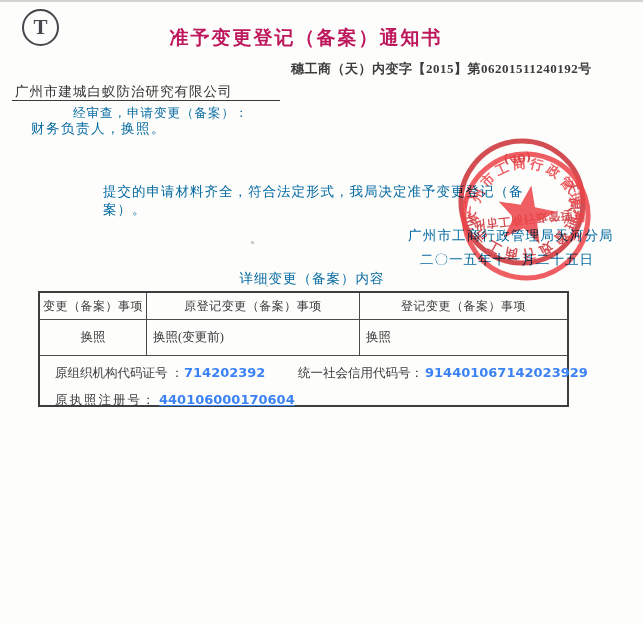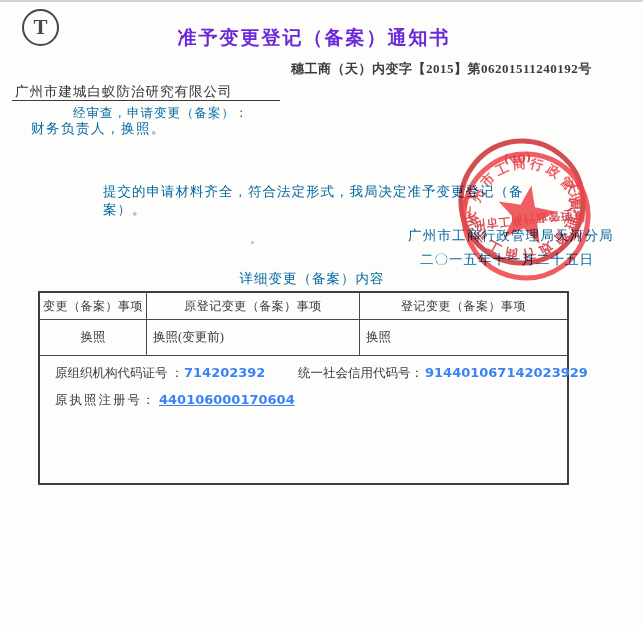--- a/index.html
+++ b/index.html
@@ -15,35 +15,35 @@
   
   .scan-topline{left:0;top:0;width:643px;height:2px;background:#c9c9c7;opacity:.8;}
   .speck{background:#8f8f8f;border-radius:50%;opacity:.55;}
   
   .tlogo{
     left:22px;top:9px;width:33px;height:33px;border:2.5px solid #45484c;border-radius:50%;
     display:flex;align-items:center;justify-content:center;
     font-size:21px;font-weight:bold;color:#45484c;background:transparent;
   }
   .title{
-    left:8px;top:25px;width:612px;text-align:center;
-    font-size:19px;font-weight:bold;letter-spacing:2px;color:#6d28d9;
+    left:0;top:25px;width:612px;text-align:center;
+    font-size:19px;font-weight:bold;letter-spacing:2px;color:#be185d;
   }
   .docnum{left:291px;top:60px;font-size:13px;font-weight:bold;color:#3c3c3c;letter-spacing:.5px;}
   .company{left:15px;top:83px;font-size:13.5px;color:#333;letter-spacing:1px;}
   .company-underline{left:12px;top:100px;width:268px;height:0;border-top:1.5px solid #3a3a3a;}
   .review{left:73px;top:105px;font-size:12.5px;letter-spacing:1px;}
   .changeitems{left:31px;top:120px;font-size:13.5px;letter-spacing:1.5px;}
   .paragraph{left:103px;top:183px;width:440px;font-size:13.5px;letter-spacing:1px;}
   .authority{left:408px;top:227px;font-size:13.5px;letter-spacing:1.2px;}
   .dateline{left:420px;top:251px;font-size:13.5px;letter-spacing:1px;}
   .tbl-title{left:0;top:270px;width:624px;text-align:center;font-size:13.5px;letter-spacing:1px;}
   
   .tbl{
-    left:38px;top:291px;width:531px;height:194px;
+    left:38px;top:291px;width:531px;height:116px;
     border:2px solid #3e3e3e;box-sizing:border-box;background:transparent;
   }
   .trow{display:flex;width:100%;box-sizing:border-box;border-bottom:1.5px solid #4a4a4a;}
   .trow:last-child{border-bottom:none;}
   .tcell{box-sizing:border-box;display:flex;align-items:center;font-size:12.5px;color:#3a3a3a;}
   .c1{width:107px;justify-content:center;border-right:1.5px solid #4a4a4a;}
   .c2{width:213px;padding-left:6px;border-right:1.5px solid #4a4a4a;}
   .c3{flex:1;padding-left:6px;}
   .hdr .tcell{justify-content:center;padding-left:0;font-size:12px;letter-spacing:.5px;}
   .tfoot{position:relative;flex:1;display:block;border-bottom:none;}

